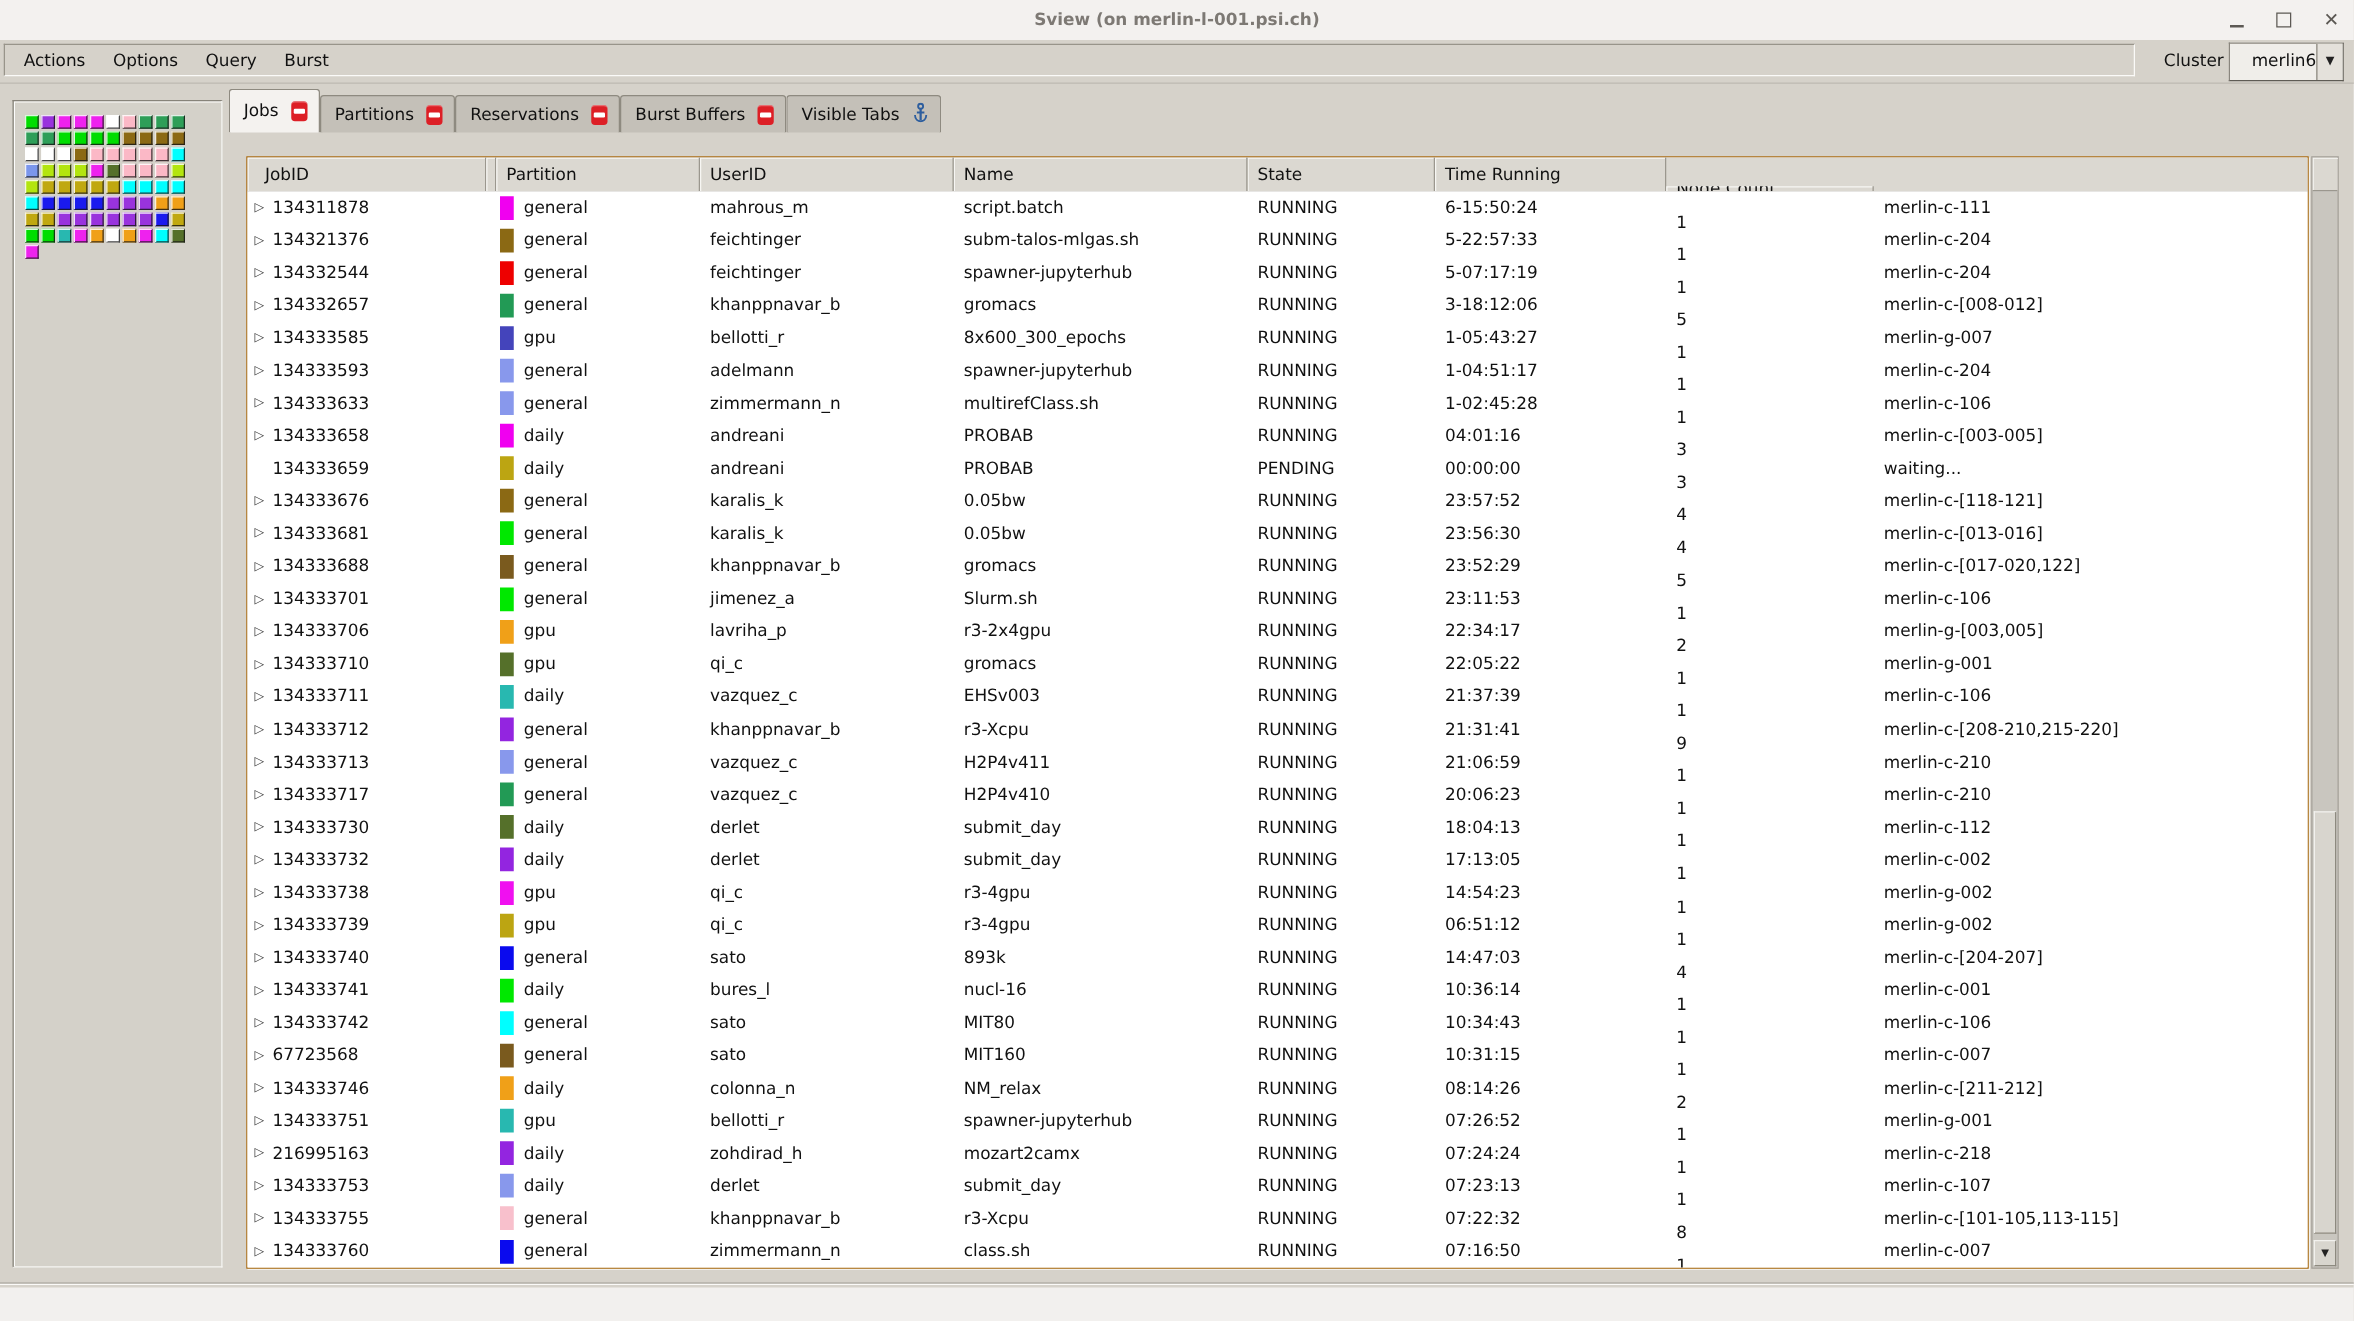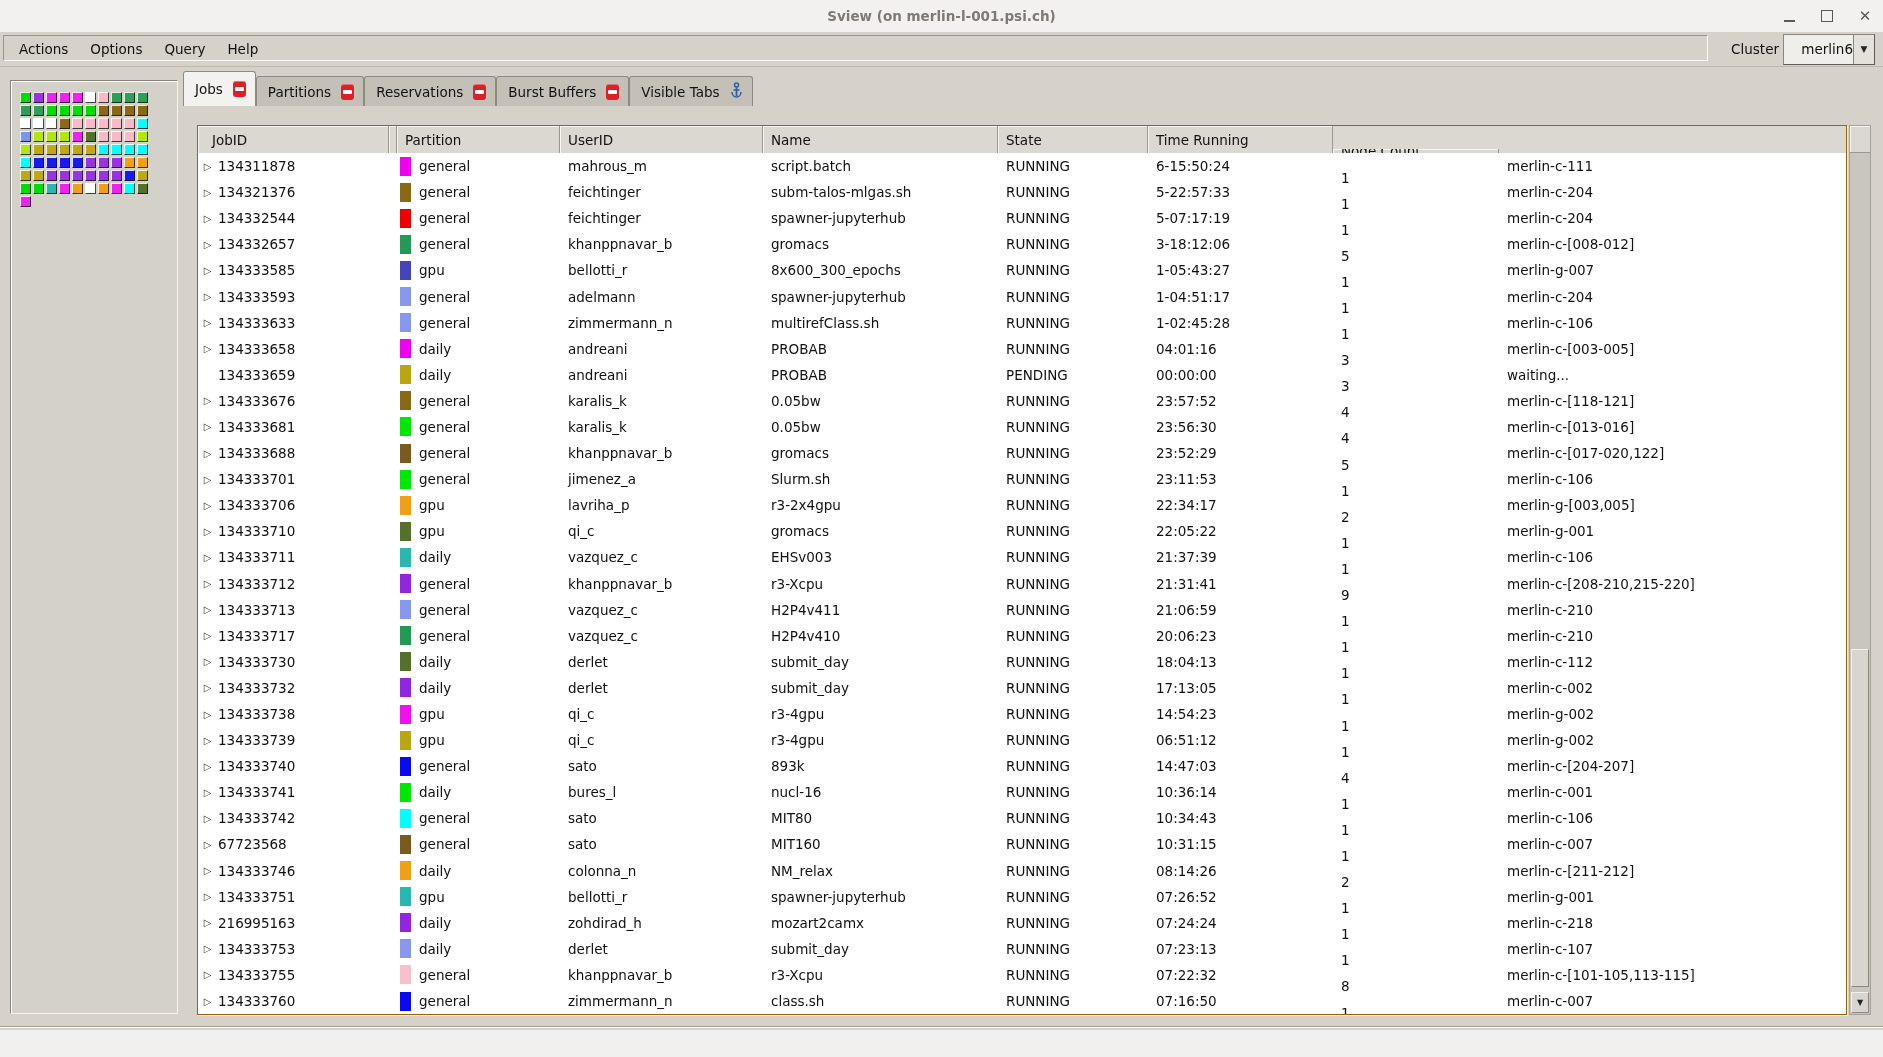--- a/index.html
+++ b/index.html
@@ -84,21 +84,21 @@
     <span class="winbtn close-x">✕</span>
   </div>
 </div>
 
 <div class="menubar">
   <div class="menubar-frame"></div>
   <div class="menu-items">
     <span class="menu-item">Actions</span>
     <span class="menu-item">Options</span>
     <span class="menu-item">Query</span>
-    <span class="menu-item">Help</span>
+    <span class="menu-item">Burst</span>
   </div>
   <div class="cluster-area">
     <span class="cluster-label">Cluster</span>
     <div class="cluster-combo">
       <span class="val">merlin6</span>
       <span class="combo-arrow-btn">▼</span>
     </div>
   </div>
 </div>
 

